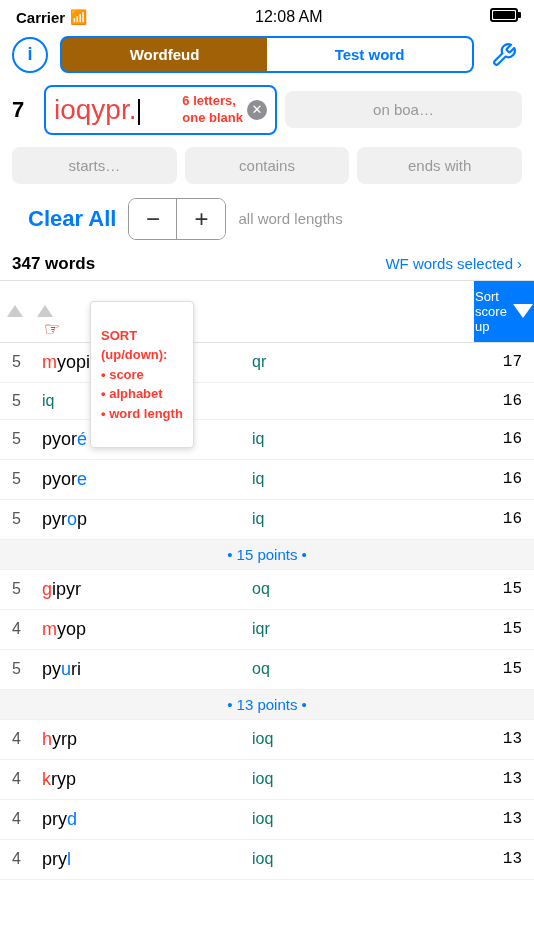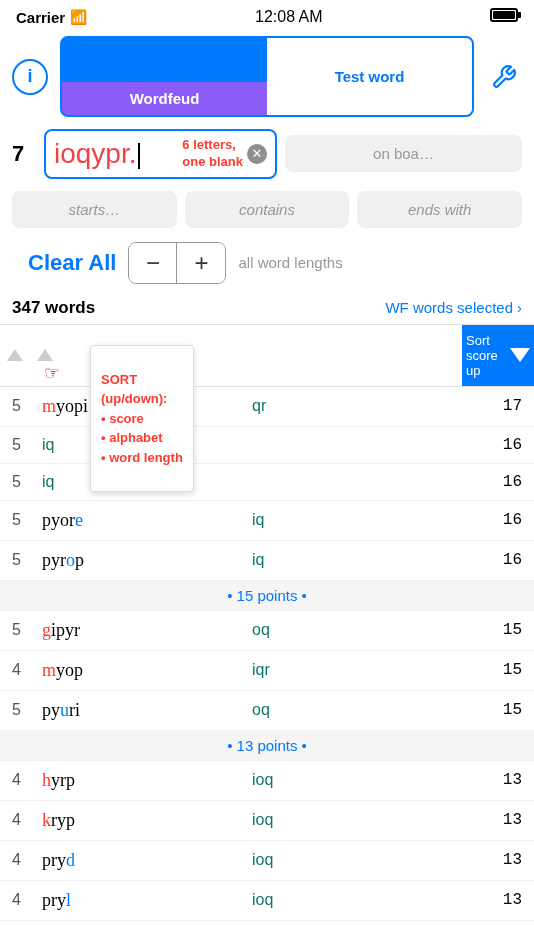--- a/index.html
+++ b/index.html
@@ -94,23 +94,22 @@
       flex: 1;
       padding: 8px 10px;
       font-size: 15px;
       font-weight: 600;
       text-align: center;
       cursor: pointer;
       border: none;
       outline: none;
     }
     .tab-btn.active {
-      background: #8b5cf6;
+      background: #a16207;
       color: #fff;
-      margin-top: 44px;
     }
     .tab-btn.inactive {
       background: #fff;
       color: #007AFF;
       border: none;
     }
     .wrench-btn {
       width: 36px;
       height: 36px;
       display: flex;
@@ -189,21 +188,20 @@
       font-size: 15px;
       color: #999;
       text-align: center;
     }
 
     
     .filter-row {
       display: flex;
       padding: 6px 12px;
       gap: 8px;
-      font-style: italic;
     }
     .filter-pill {
       flex: 1;
       background: #F0F0F0;
       border-radius: 8px;
       padding: 10px 8px;
       font-size: 15px;
       color: #999;
       text-align: center;
       cursor: pointer;
@@ -286,21 +284,21 @@
       align-items: center;
       justify-content: center;
       padding: 8px 4px;
       cursor: pointer;
     }
     .sort-col-1 { width: 30px; }
     .sort-col-2 { width: 30px; }
     .sort-col-word { flex: 1; }
     .sort-col-tiles { flex: 1; }
     .sort-col-score {
-      width: 72px;
+      width: 60px;
       background: #007AFF;
       display: flex;
       align-items: center;
       justify-content: center;
       gap: 6px;
       margin-left: 36px;
     }
     .triangle-up {
       width: 0;
       height: 0;
@@ -360,21 +358,20 @@
     }
     .col-num {
       width: 30px;
       font-size: 16px;
       color: #555;
     }
     .col-word {
       flex: 1;
       font-size: 18px;
       color: #000;
-      font-family: Liberation Serif, serif;
     }
     .col-tiles {
       flex: 1;
       font-size: 16px;
       color: #0f766e;
     }
     .col-score {
       width: 60px;
       font-size: 16px;
       color: #000;
@@ -479,20 +476,21 @@
     <div class="col-score">17</div>
   </div>
 
   <div class="word-row">
     <div class="col-num">5</div>
     <div class="col-tiles">iq</div>
     <div class="col-score">16</div>
   </div>
   <div class="word-row">
     <div class="col-num">5</div>
+    <div class="col-word">pyor<span class="blue-letter">é</span></div>
     <div class="col-tiles">iq</div>
     <div class="col-score">16</div>
   </div>
   <div class="word-row">
     <div class="col-num">5</div>
     <div class="col-word">pyor<span class="blue-letter">e</span></div>
     <div class="col-tiles">iq</div>
     <div class="col-score">16</div>
   </div>
   <div class="word-row">

